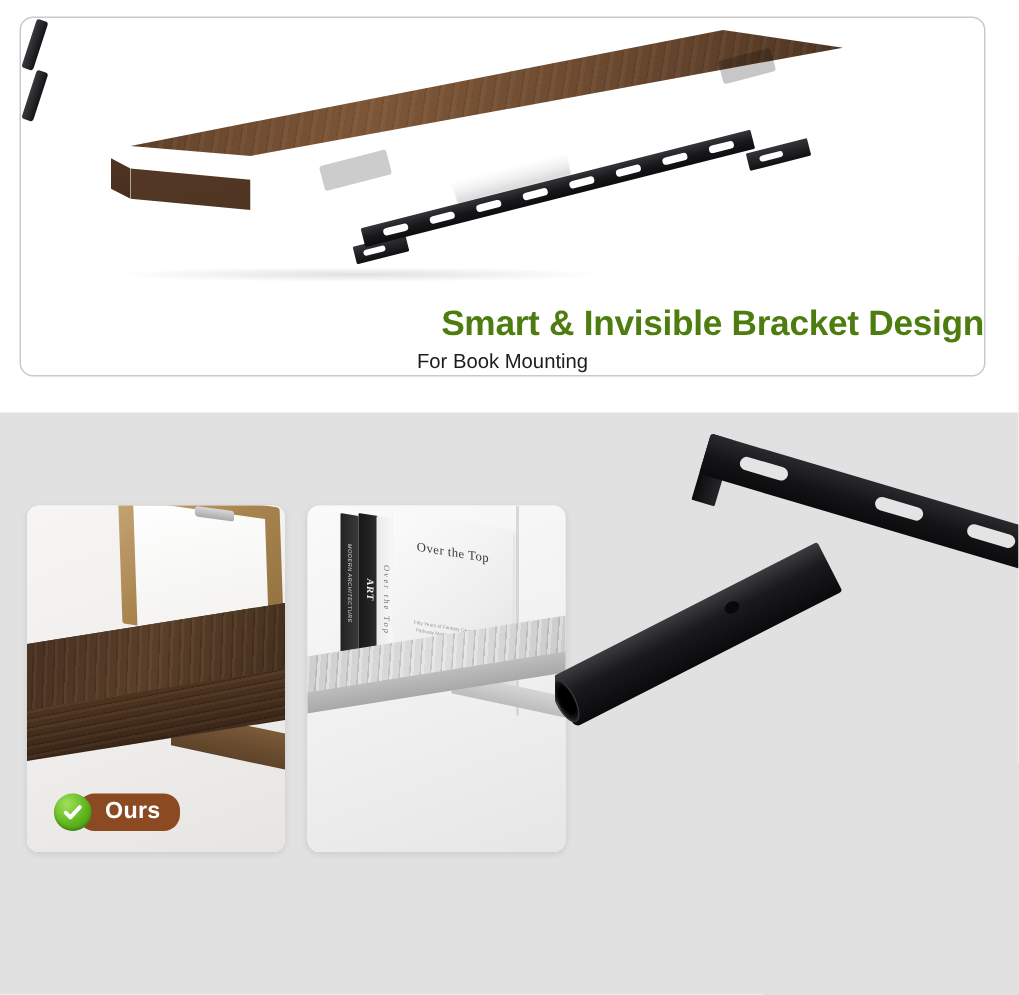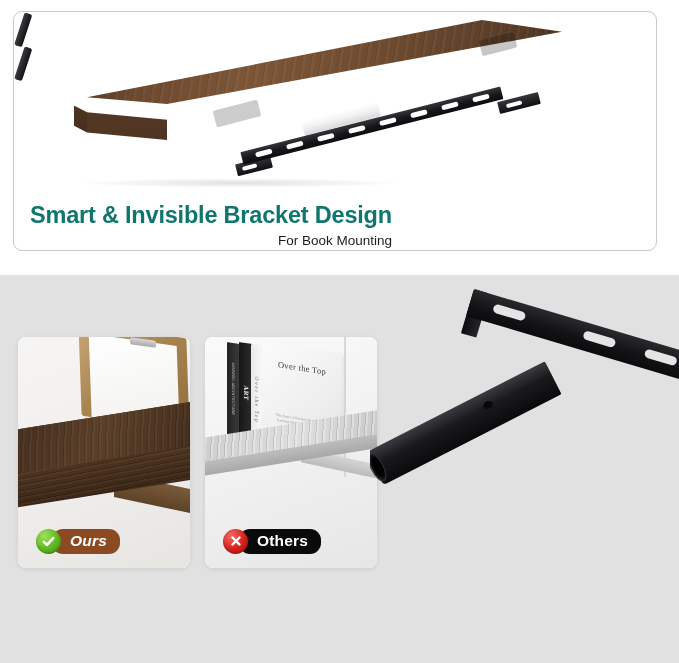--- a/index.html
+++ b/index.html
@@ -168,25 +168,25 @@
   #shelf-shadow {
     position: absolute;
     left: 60px; top: 166px;
     width: 330px; height: 10px;
     background: radial-gradient(ellipse at center, rgba(0,0,0,.12), rgba(0,0,0,0) 70%);
   }
 
   
   #hero-title {
     position: absolute;
-    left: 16px; right: 0; top: 190px;
-    text-align: left;
+    left: 4px; right: 0; top: 190px;
+    text-align: right;
     font-size: 23.5px;
     font-weight: 700;
-    color: #0f766e;
+    color: #4d7c0f;
     letter-spacing: -.2px;
     white-space: nowrap;
   }
   #hero-subtitle {
     position: absolute;
     left: 0; right: 0; top: 221px;
     text-align: center;
     font-size: 13.5px;
     font-weight: 400;
     color: #1c1c1c;
@@ -425,21 +425,21 @@
   .badge-pill {
     margin-left: -9px;
     padding: 2px 13px 3px 18px;
     border-radius: 11px;
     color: #ffffff;
     font-size: 15.5px;
     font-weight: 700;
     line-height: 1.32;
     letter-spacing: .2px;
   }
-  .badge-pill.ours   { background: #8b4a22; font-style: italic; }
+  .badge-pill.ours   { background: #8b4a22; }
   .badge-pill.others { background: #0a0a0a; }
 
   
   #bracket-area {
     position: absolute;
     left: 370px; top: 0;
     width: 309px; height: 300px;
     overflow: hidden;
   }
   #plate {
@@ -586,28 +586,20 @@
         <div id="book-big-brand">ASSOULINE</div>
       </div>
 
       <div id="others-board-top">
         <div class="grain"></div>
       </div>
       <div id="others-board-under"></div>
       <div id="others-board-front"></div>
     </div>
 
-    <div class="badge-row">
-      <span class="badge-icon cross">
-        <svg width="14" height="14" viewBox="0 0 24 24">
-          <path d="M6 6 L18 18 M18 6 L6 18" fill="none" stroke="#ffffff" stroke-width="4.2" stroke-linecap="round"></path>
-        </svg>
-      </span>
-      <span class="badge-pill others">Others</span>
-    </div>
   </div>
 
   <div id="bracket-area">
     <div id="plate-tab"></div>
     <div id="plate">
       <span class="pslot" style="left:24px"></span>
       <span class="pslot" style="left:118px"></span>
       <span class="pslot" style="left:182px"></span>
     </div>
     <div id="rod">

